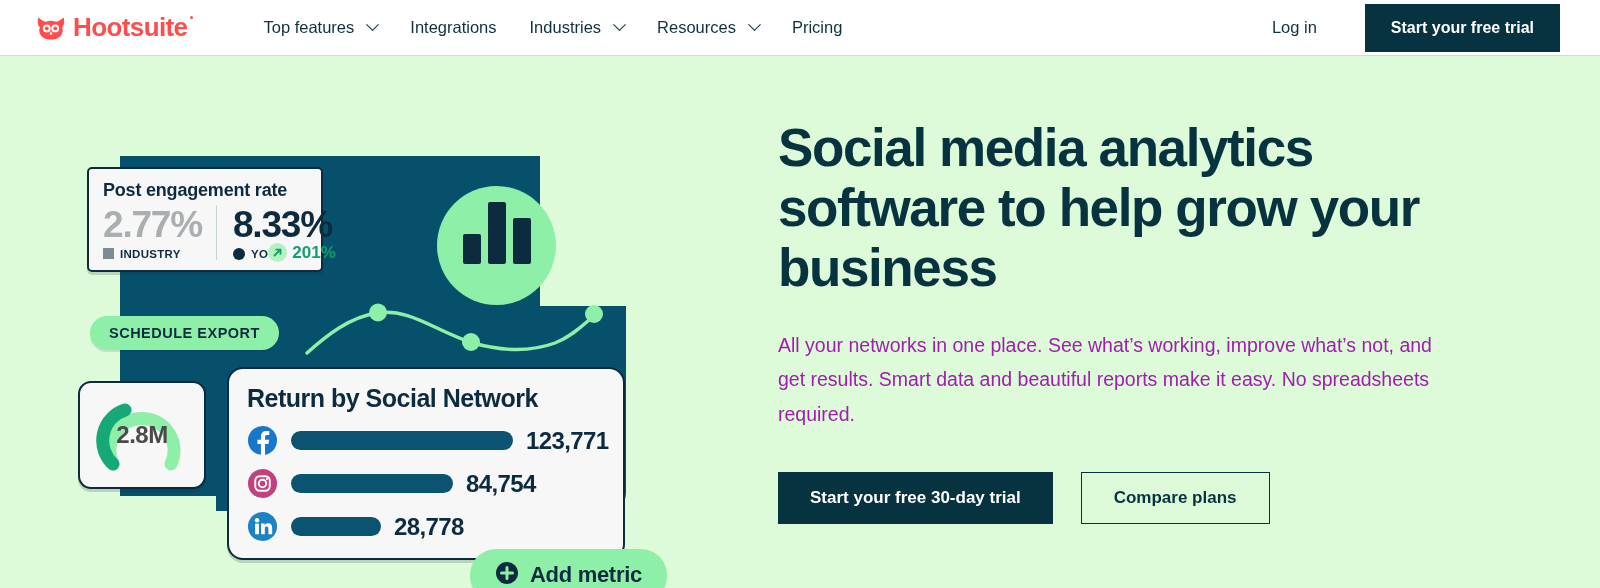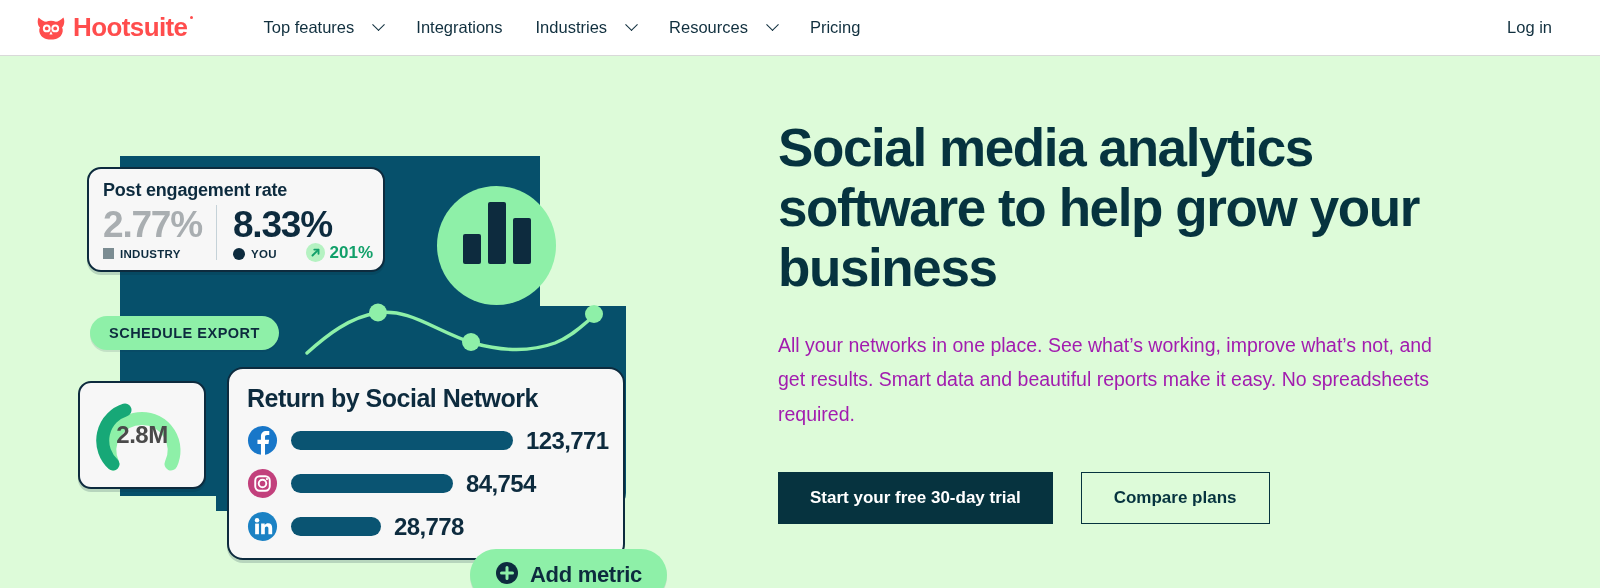--- a/index.html
+++ b/index.html
@@ -47,21 +47,21 @@
 
   .nav-links {
     display: flex;
     align-items: center;
     gap: 33px;
     margin-left: 76px;
   }
   .nav-link {
     display: flex;
     align-items: center;
-    gap: 20px;
+    gap: 14px;
     font-size: 16.5px;
     color: #11303f;
     cursor: pointer;
     white-space: nowrap;
   }
   .chev {
     display: inline-block;
     width: 9px; height: 9px;
     border-right: 1.6px solid #11303f;
     border-bottom: 1.6px solid #11303f;
@@ -124,24 +124,24 @@
     left: 216px; top: 250px;
     width: 410px; height: 205px;
     background: #06506b;
     border-radius: 0 0 18px 0;
   }
 
   
   .eng-card {
     position: absolute;
     left: 87px; top: 111px;
-    width: 298px;
+    width: 236px;
     background: #f7f7f7;
     border: 2px solid #0d2b3e;
-    border-radius: 14px;
+    border-radius: 5px;
     padding: 11px 14px 10px 14px;
     box-shadow: 0 3px 0 rgba(13,43,62,0.18);
   }
   .eng-title {
     font-size: 18px;
     font-weight: 700;
     color: #0d2b3e;
     margin-bottom: 4px;
     letter-spacing: -0.2px;
   }
@@ -401,20 +401,21 @@
     </div>
 
     <div class="nav-link">
       <span>Pricing</span>
     </div>
 
   </div>
 
   <div class="nav-right">
     <span class="login-link">Log in</span>
+    <button class="trial-btn">Start your free trial</button>
   </div>
 
 </div>
 
 <div class="hero">
 
   <div class="illus">
 
     <div class="dark-panel"></div>
     <div class="dark-panel-2"></div>

